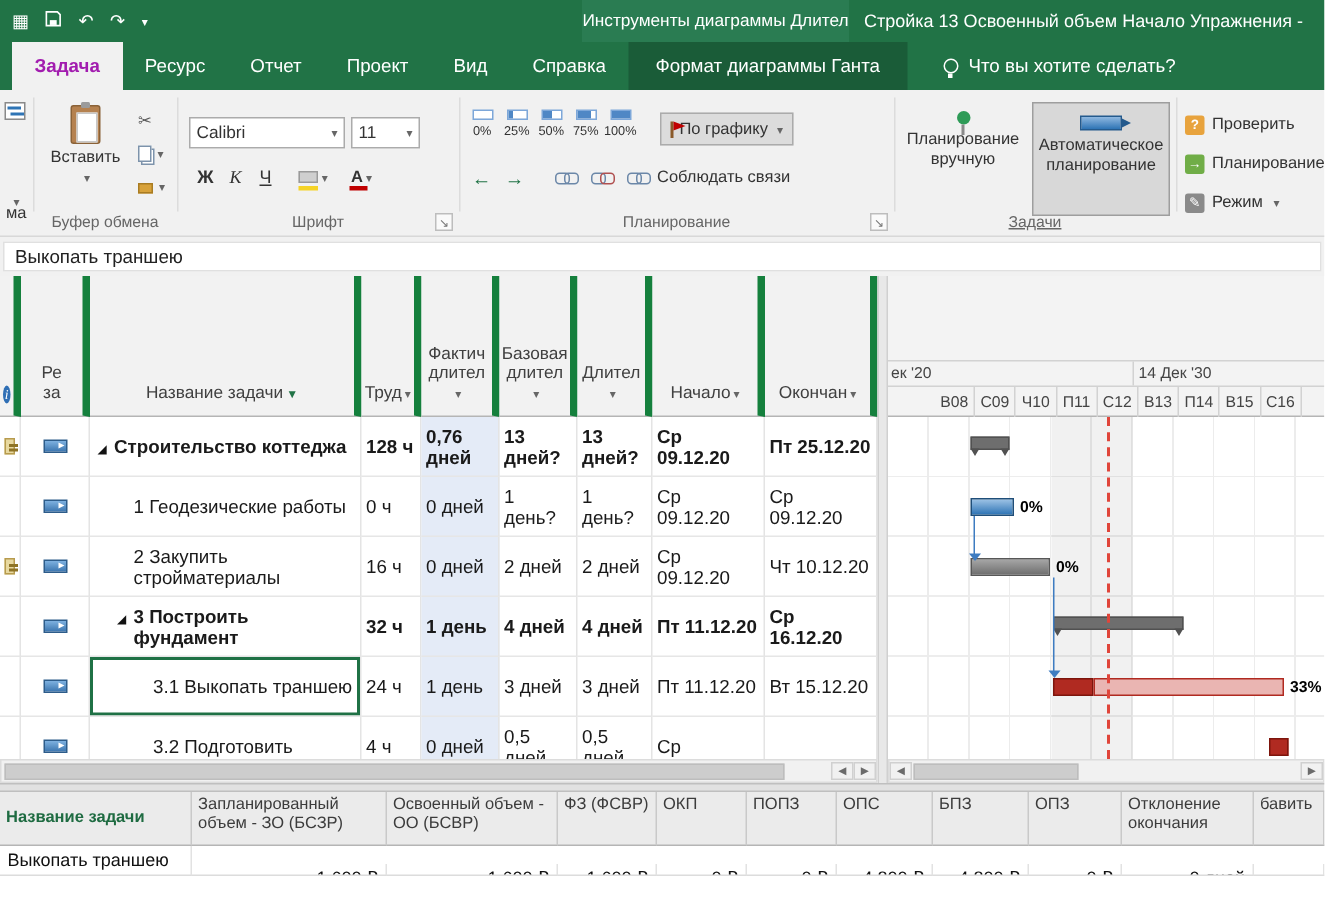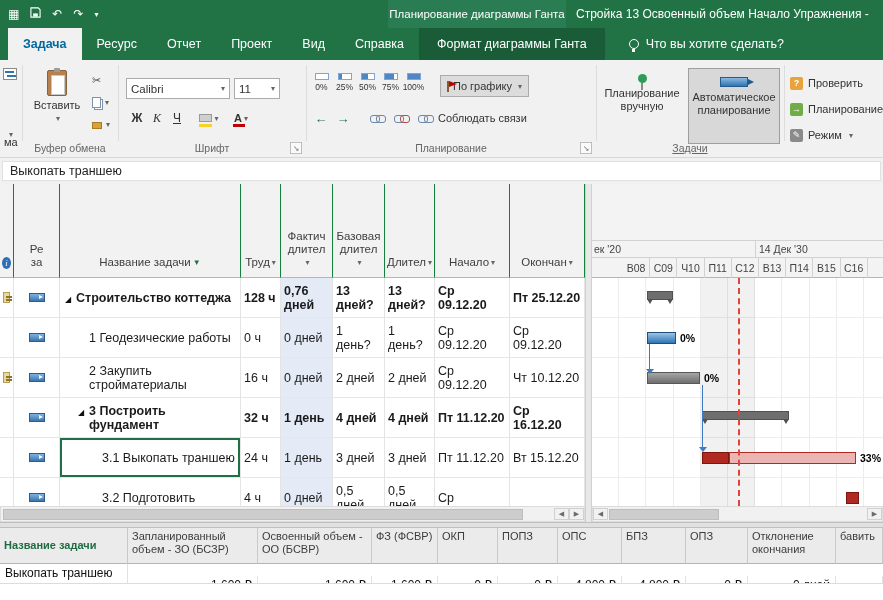--- a/index.html
+++ b/index.html
@@ -12,21 +12,21 @@
   .qat { position:absolute; left:8px; top:0; height:28px; display:flex; align-items:center; gap:11px; font-size:12px; }
   .qat span { cursor:default; }
   .ctxgroup { position:absolute; left:388px; top:0; width:178px; height:28px; background:#2a7c52; color:#fff;
               font-size:11.5px; display:flex; align-items:center; justify-content:center; white-space:nowrap; }
   .wintitle { position:absolute; left:576px; top:0; right:0; height:28px; line-height:28px; font-size:12px;
               white-space:nowrap; overflow:hidden; }
 
   
   .tabrow { position:absolute; left:0; top:28px; width:883px; height:32px; background:#217346; display:flex; align-items:stretch; }
   .tab { color:#fff; font-size:12.5px; padding:0 15px; display:flex; align-items:center; cursor:default; white-space:nowrap; }
-  .tab.active { background:#f1f1f1; color:#0369a1; font-weight:bold; }
+  .tab.active { background:#f1f1f1; color:#a21caf; font-weight:bold; }
   .tab.contextual { background:#1a5c38; padding:0 18px; }
   .tellme { display:flex; align-items:center; gap:7px; color:#fff; font-size:12.5px; padding:0 14px; white-space:nowrap; }
   .ic-bulb { width:10px; height:10px; border:1.5px solid #fff; border-radius:50%; position:relative; }
   .ic-bulb::after { content:''; position:absolute; left:2px; top:9px; width:3px; height:3px; background:#fff; }
 
   
   .ribbon { position:absolute; left:0; top:60px; width:883px; height:98px; background:#f1f1f1; border-bottom:1px solid #d8d8d8; font-size:11px; color:#333; }
   .sep { position:absolute; top:5px; bottom:16px; width:1px; background:#dcdcdc; }
   .grp-cap { position:absolute; bottom:3px; font-size:10.5px; color:#666; text-align:center; white-space:nowrap; overflow:hidden; }
   .rlabel { font-size:11px; color:#333; }
@@ -83,21 +83,21 @@
   .mini-ic { width:13px; height:13px; border-radius:2px; color:#fff; font-size:9px; font-weight:bold; display:flex; align-items:center; justify-content:center; }
 
   
   .editbar { position:absolute; left:0; top:158px; width:883px; height:26px; background:#f1f1f1; }
   .editfield { position:absolute; left:2px; top:3px; right:2px; height:20px; background:#fff; border:1px solid #e0e0e0; line-height:18px; padding:0 7px; font-size:12.5px; color:#222; }
 
   
   .main { position:absolute; left:0; top:184px; width:883px; height:338px; background:#fff; }
   .tgrid { display:grid; grid-template-columns:14px 46px 181px 40px 52px 52px 50px 75px 75px; }
   .thead { position:absolute; left:0; top:0; width:585px; height:94px; }
-  .th { background:#f2f2f2; border-right:1px solid #15803d; border-bottom:1px solid #b5b5b5; display:flex; flex-wrap:wrap; align-content:flex-end; justify-content:center; padding:0 2px 8px 2px; font-size:11.5px; color:#404040; text-align:center; overflow:hidden; line-height:13px; }
+  .th { background:#f2f2f2; border-right:5px solid #15803d; border-bottom:1px solid #b5b5b5; display:flex; flex-wrap:wrap; align-content:flex-end; justify-content:center; padding:0 2px 8px 2px; font-size:11.5px; color:#404040; text-align:center; overflow:hidden; line-height:13px; }
   .c-mode-h span { display:block; width:100%; }
   .ic-info { width:12px; height:12px; border-radius:50%; background:#2f6fb5; color:#fff; font-size:9px; font-style:italic; font-family:"Liberation Serif",serif; display:flex; align-items:center; justify-content:center; }
 
   .rows { position:absolute; left:0; top:94px; width:585px; height:228px; overflow:hidden; background:#fff; }
   .trow { height:40px; }
   .tcell { display:flex; align-items:center; padding:0 3px; border-right:1px solid #e4e4e4; border-bottom:1px solid #e6e6e6; overflow:hidden; font-size:12.5px; line-height:14px; color:#1a1a1a; }
   .trow.bold .tcell { font-weight:bold; }
   .c-actual { background:#e4ebf7; }
   .c-name-cell { position:relative; }
   .c-name-cell.selected { box-shadow:inset 0 0 0 2px #1f7145; }
@@ -163,21 +163,21 @@
       <span>
         <svg width="11" height="11" viewBox="0 0 12 12">
             <path d="M1 1h8l2 2v8H1z" fill="none" stroke="#fff" stroke-width="1.2"></path>
             <rect x="3.5" y="7" width="5" height="3.5" fill="#fff"></rect>
           </svg>
       </span>
       <span>↶</span>
       <span>↷</span>
       <span style="font-size:8px;">▾</span>
     </div>
-    <div class="ctxgroup">Планирование диаграммы Ганта</div>
+    <div class="ctxgroup">Инструменты диаграммы Длител</div>
     <div class="wintitle">Стройка 13 Освоенный объем Начало Упражнения  -</div>
   </div>
 
   <div class="tabrow">
     <span style="width:8px;"></span>
     <span id="ribbon-tabs" style="display:flex;">
         <div class="tab active">Задача</div>
         <div class="tab">Ресурс</div>
         <div class="tab">Отчет</div>
         <div class="tab">Проект</div>

